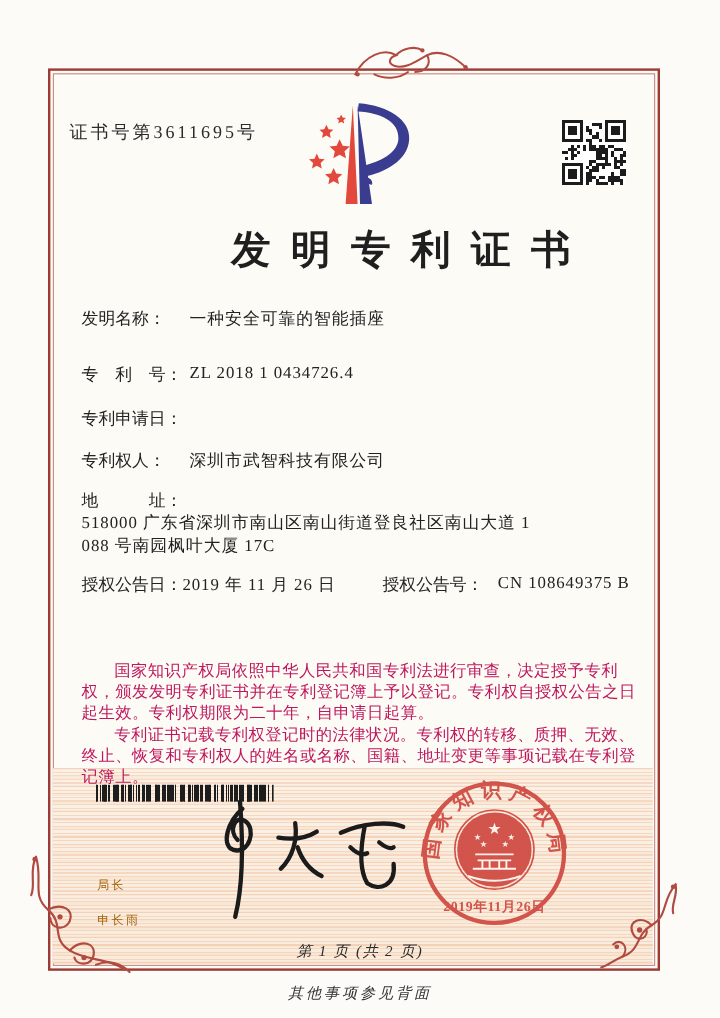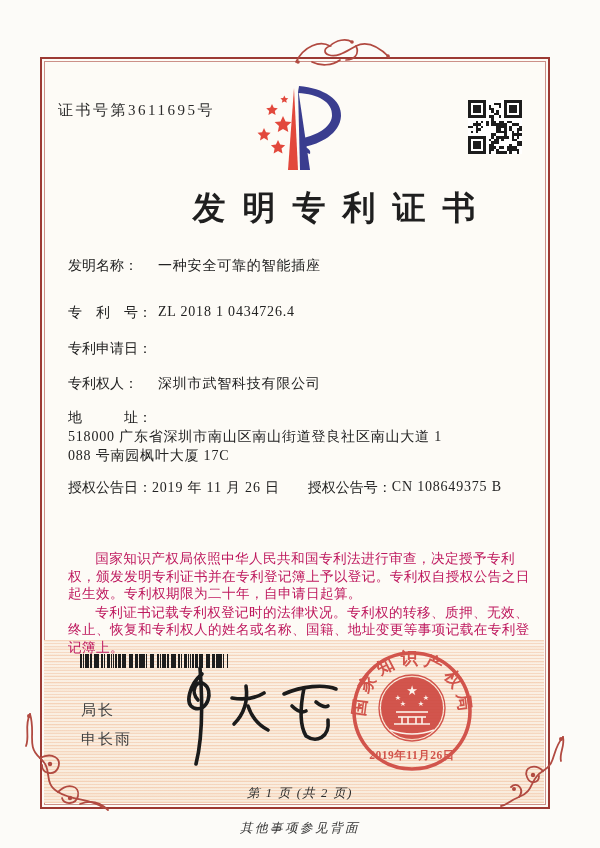--- a/index.html
+++ b/index.html
@@ -27,31 +27,31 @@
     font-size:33px;font-weight:700;letter-spacing:17px;text-indent:17px;color:#1f1f1f;margin-left:34px;}
   .fields{position:absolute;left:68px;top:257px;width:478px;font-size:14px;}
   .f-row{display:flex;align-items:flex-start;margin-bottom:0;}
   .f-label{flex:none;width:90px;white-space:nowrap;color:#222;}
   .f-value{letter-spacing:.8px;white-space:pre-line;color:#222;}
   .r1{margin-bottom:29px;} .r2{margin-bottom:18px;} .r3{margin-bottom:18px;}
   .r4{margin-bottom:17px;} .r5{margin-bottom:16px;} .r6{margin-bottom:0;flex-direction:column;}
   .f-value.addr{line-height:19px;}
   .grant-row{position:absolute;left:68px;top:479px;width:478px;font-size:14px;display:flex;}
   .grant-row .pair{display:flex;}
-  .grant-row .pair2{margin-left:28px;}
+  .grant-row .pair2{margin-left:39px;gap:12px;}
   .body-text{position:absolute;left:68px;top:506px;width:472px;
     font-size:13.6px;line-height:17.6px;color:#be185d;margin-top:44px;}
   .body-text p{margin:0 0 1px 0;text-indent:2em;letter-spacing:.4px;}
   .barcode{position:absolute;left:80px;top:654px;width:148px;height:14px;
     background:
       repeating-linear-gradient(90deg,#1d1d1d 0 2px,transparent 2px 3px,#1d1d1d 3px 4px,transparent 4px 7px),
       repeating-linear-gradient(90deg,#1d1d1d 0 1px,transparent 1px 5px,#1d1d1d 5px 8px,transparent 8px 11px);
   }
-  .signer{position:absolute;left:81px;top:695px;font-size:15px;line-height:29px;
-    font-family:"Liberation Sans","DejaVu Sans",sans-serif;color:#404040;letter-spacing:2px;}
+  .signer{position:absolute;left:81px;top:724px;font-size:10px;line-height:29px;
+    font-family:"Liberation Sans","DejaVu Sans",sans-serif;color:#a16207;letter-spacing:2px;}
   .signature{position:absolute;left:168px;top:660px;width:180px;height:112px;}
   .seal{position:absolute;left:346px;top:646px;width:132px;height:132px;opacity:.93;}
   .page-no{position:absolute;left:0;top:785px;width:600px;text-align:center;
     font-size:12.5px;letter-spacing:1.5px;color:#2a2a2a;font-style:italic;}
   .back-note{position:absolute;left:0;top:820px;width:600px;text-align:center;
     font-size:12.5px;font-style:italic;letter-spacing:2.5px;color:#333;}
   .orn{position:absolute;pointer-events:none;}
   .orn-top{left:292px;top:32px;width:100px;height:44px;}
   .orn-bl{left:20px;top:712px;width:96px;height:100px;}
   .orn-br{left:497px;top:735px;width:70px;height:74px;}

